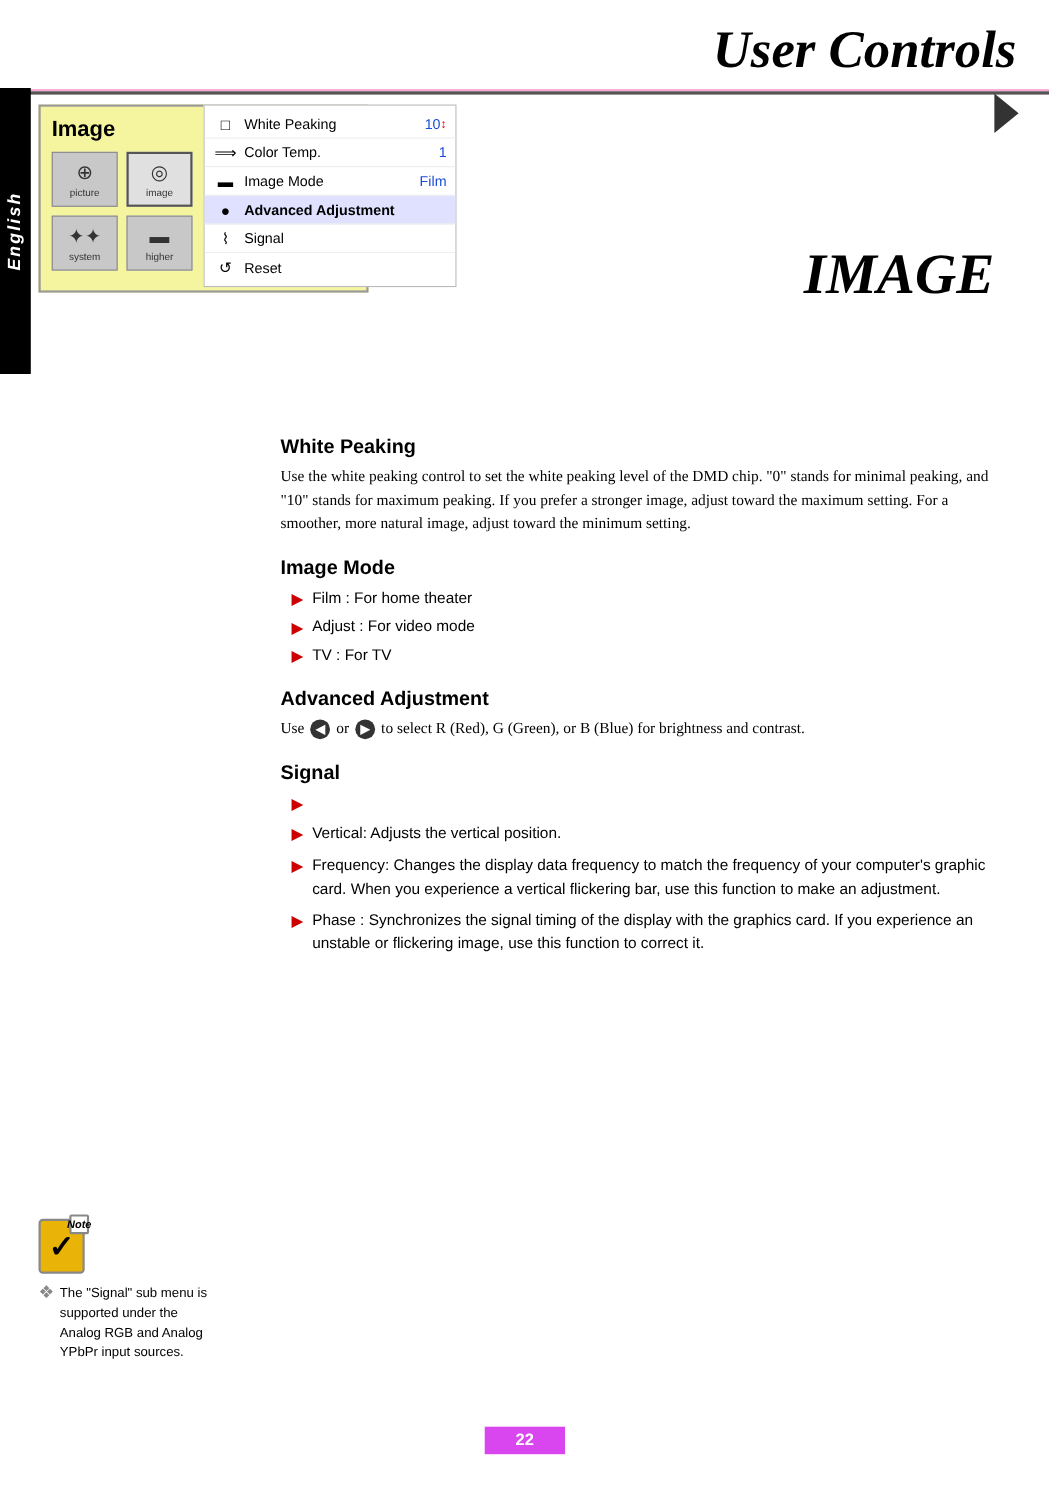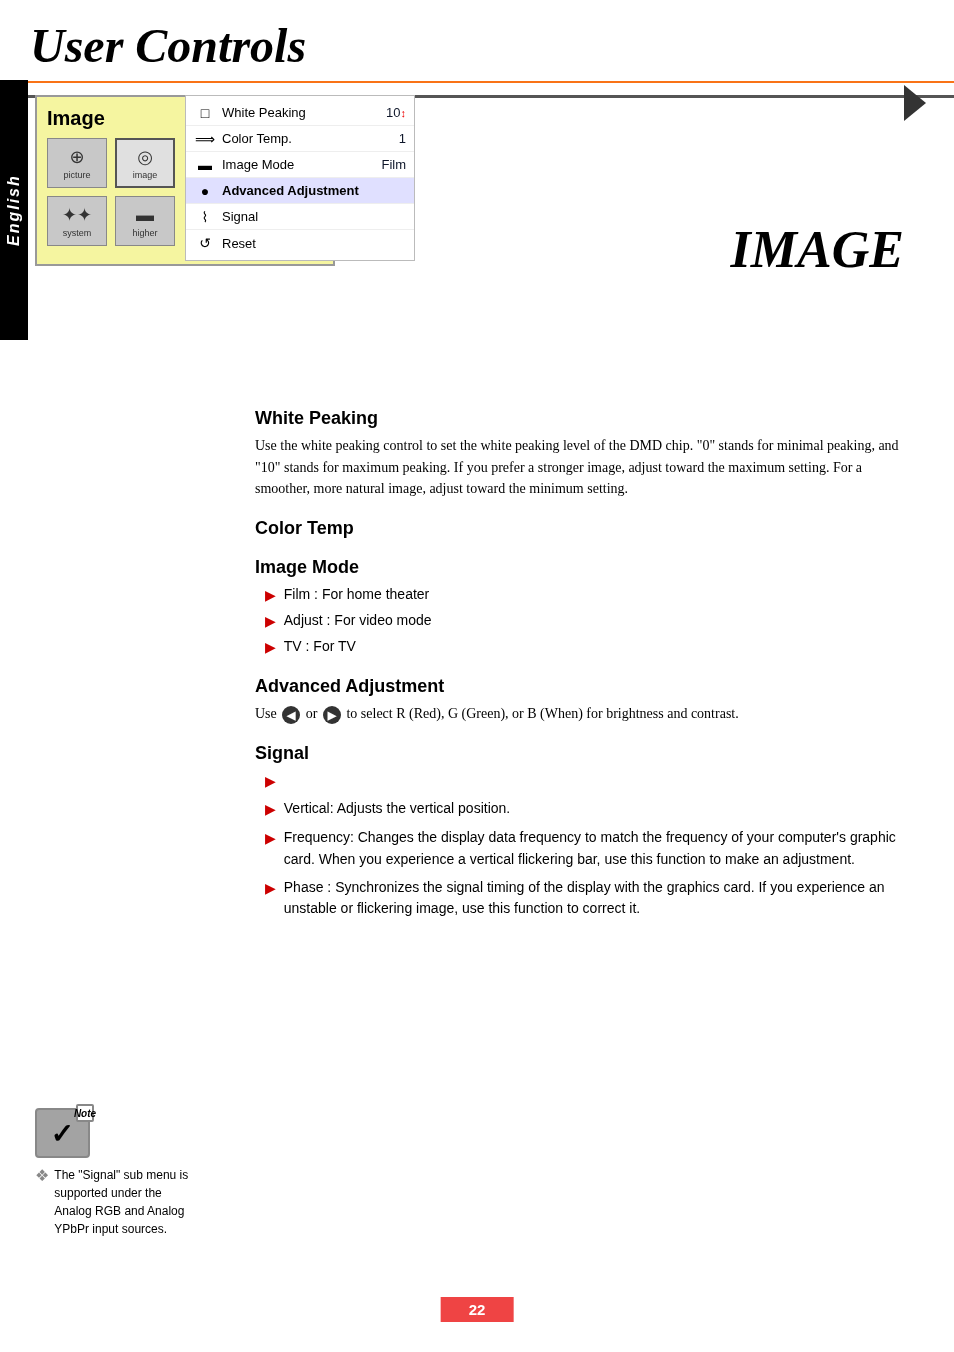--- a/index.html
+++ b/index.html
@@ -8,22 +8,23 @@
       min-height: 1352px;
       background: #fff;
       font-family: Arial, sans-serif;
       position: relative;
       overflow-x: hidden;
     }
 
     
     .page-header {
       padding: 18px 30px 8px 30px;
-      border-bottom: 2px solid #f97316;
-      margin-bottom: 12px;
+      border-bottom: 2px solid #f9a8d4;
+      margin-bottom: 0;
+      text-align: right;
     }
     .page-title {
       font-size: 48px;
       font-style: italic;
       font-weight: bold;
       color: #000;
       font-family: 'Times New Roman', Times, serif;
     }
 
     
@@ -123,21 +124,21 @@
     .menu-item:last-child { border-bottom: none; }
     .menu-item-icon {
       width: 22px;
       display: inline-flex;
       align-items: center;
       justify-content: center;
       margin-right: 6px;
       font-size: 14px;
     }
     .menu-item-label { flex: 1; }
-    .menu-item-value { font-size: 13px; color: #0f172a; margin-left: 4px; }
+    .menu-item-value { font-size: 13px; color: #1d4ed8; margin-left: 4px; }
     .menu-item-value-icon { font-size: 11px; color: #e00; }
     .menu-item.highlighted { background: #e0e0ff; font-weight: bold; }
 
     
     .image-heading {
       position: absolute;
       top: 220px;
       right: 50px;
       font-size: 52px;
       font-style: italic;
@@ -205,23 +206,23 @@
     }
 
     
     .note-box {
       position: absolute;
       bottom: 110px;
       left: 35px;
       width: 160px;
     }
     .note-icon {
-      width: 55px;
+      width: 42px;
       height: 50px;
-      background: #a3a3a3;
+      background: #eab308;
       border: 2px solid #888;
       border-radius: 4px;
       display: flex;
       align-items: center;
       justify-content: center;
       margin-bottom: 8px;
       position: relative;
     }
     .note-icon::before {
       content: '✓';
@@ -261,21 +262,21 @@
       font-size: 16px;
       line-height: 1.2;
     }
 
     
     .page-number-bar {
       position: absolute;
       bottom: 30px;
       left: 50%;
       transform: translateX(-50%);
-      background: #ef4444;
+      background: #d946ef;
       color: #fff;
       padding: 4px 28px;
       font-size: 15px;
       font-weight: bold;
     }
 
     
     .nav-circle {
       display: inline-block;
       width: 18px;
@@ -372,21 +373,20 @@
   </div>
 </div>
 
 <div class="image-heading">IMAGE</div>
 
 <div class="main-content">
 
   <div class="section-title">White Peaking</div>
   <p class="section-text">Use the white peaking control to set the white peaking level of the DMD chip.  "0" stands for minimal peaking, and "10" stands for maximum peaking.  If you prefer a stronger image, adjust toward the maximum setting.  For a smoother, more natural image, adjust toward the minimum setting.</p>
 
-  <div class="section-title">Color Temp</div>
 
   <div class="section-title">Image Mode</div>
   <ul class="bullet-list">
     <li>
       <span class="bullet-arrow">▶</span>
       <span>Film : For home theater</span>
     </li>
     <li>
       <span class="bullet-arrow">▶</span>
       <span>Adjust : For video mode</span>
@@ -396,21 +396,21 @@
       <span>TV : For TV</span>
     </li>
   </ul>
 
   <div class="section-title">Advanced Adjustment</div>
   <p class="section-text">
     <span>Use</span>
     <span class="nav-circle">◀</span>
     <span> or </span>
     <span class="nav-circle">▶</span>
-    <span>to select R (Red), G (Green), or B (When) for brightness and contrast.</span>
+    <span>to select R (Red), G (Green), or B (Blue) for brightness and contrast.</span>
   </p>
 
   <div class="section-title">Signal</div>
   <ul class="signal-bullet-list">
     <li>
       <span class="bullet-arrow">▶</span>
     </li>
     <li>
       <span class="bullet-arrow">▶</span>
       <span>Vertical: Adjusts the vertical position.</span>

